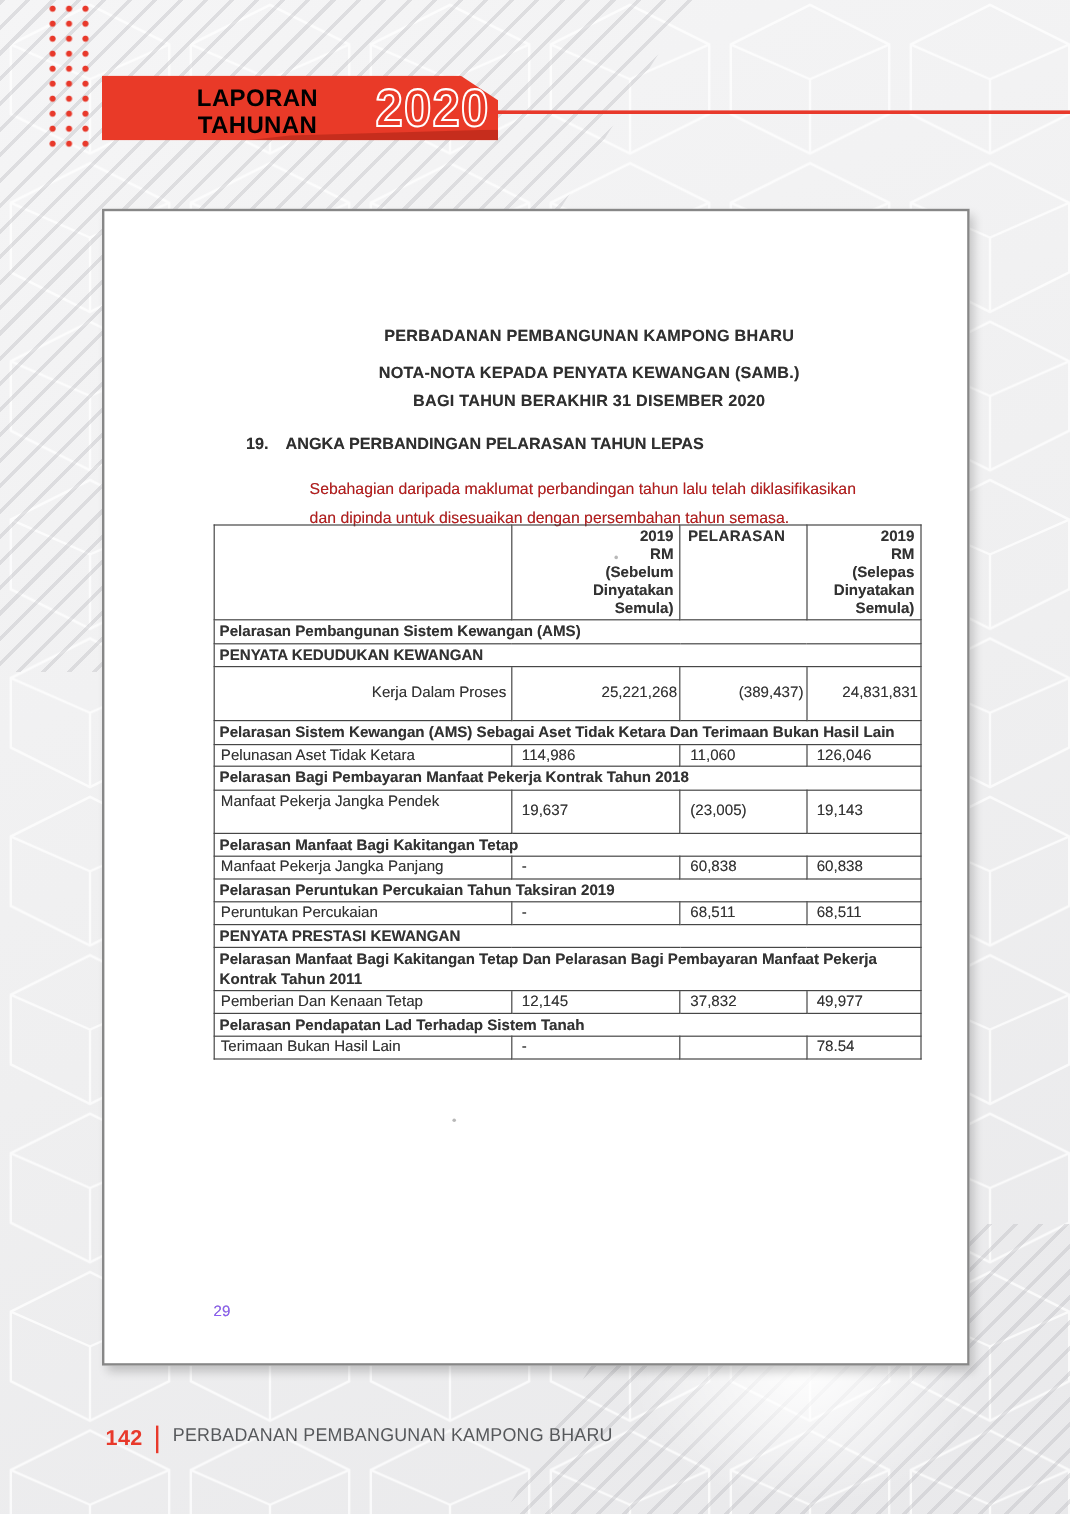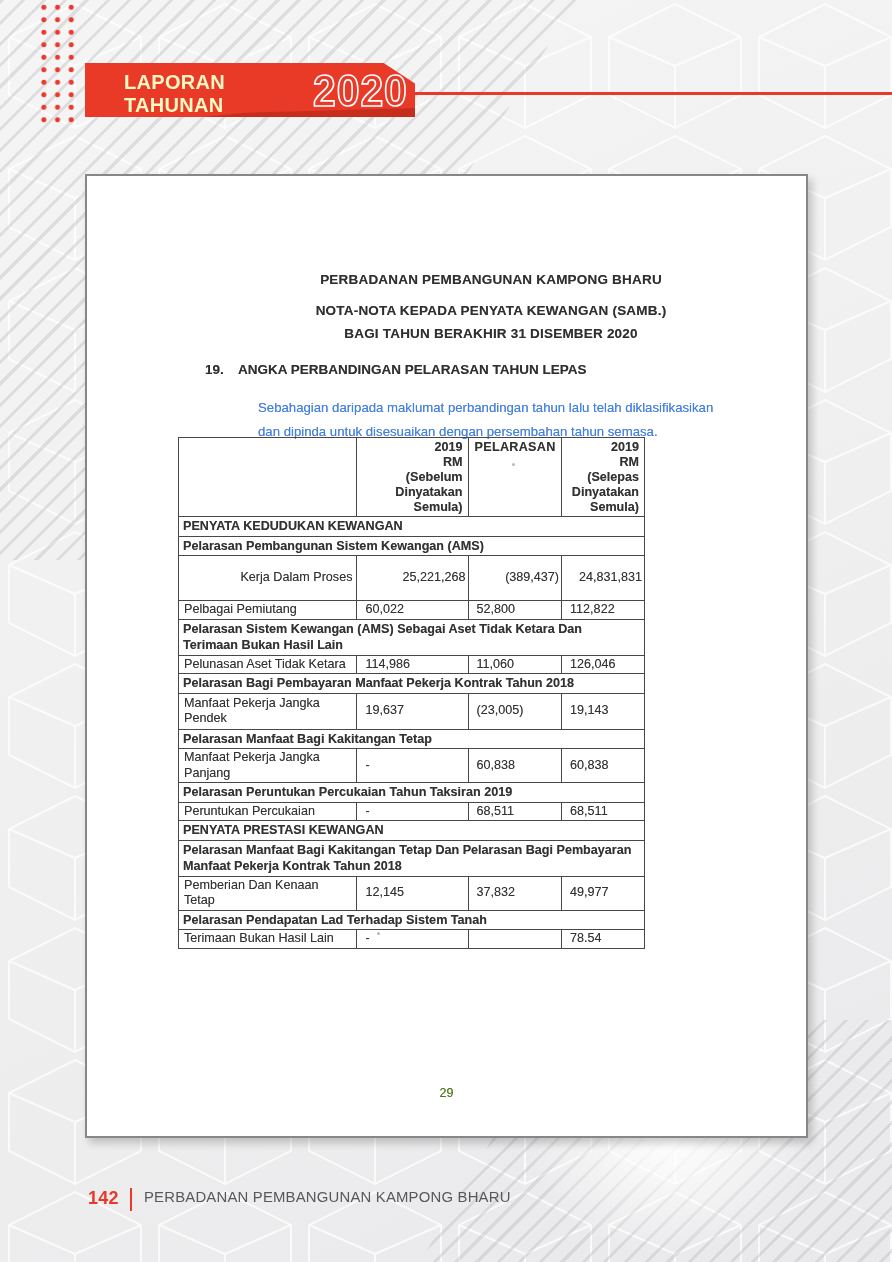--- a/index.html
+++ b/index.html
@@ -14,59 +14,59 @@
   .stripes-br { left:420px; top:1020px; width:472px; height:242px; clip-path:polygon(30% 0,100% 0,100% 100%,0 100%); }
   .glow { position:absolute; left:520px; top:1020px; width:300px; height:240px; background:radial-gradient(ellipse at center, rgba(255,255,255,.95) 0%, rgba(255,255,255,0) 68%); }
 
   .dot-grid { position:absolute; left:37px; top:1px; width:42px; height:125px;
     background-image:radial-gradient(circle, #e8392b 2.2px, rgba(0,0,0,0) 2.9px);
     background-size:13.7px 12.5px; }
 
   .banner { position:absolute; left:85px; top:63px; width:330px; height:54px; background:#e93a28;
     clip-path:polygon(0 0, 90.5% 0, 100% 38%, 100% 100%, 0 100%);
     display:flex; align-items:center; padding-left:39px; }
-  .banner-title { color:#fef9c3; font-weight:700; font-size:20px; letter-spacing:.3px; margin-top:7px; }
+  .banner-title { color:#000000; font-weight:700; font-size:20px; letter-spacing:.3px; margin-top:7px;text-align:center; }
   .banner-year { font-weight:700; font-size:44px; letter-spacing:1px; color:rgba(0,0,0,0);
     -webkit-text-stroke:1.7px #ffffff; margin-left:8px; margin-top:2px; transform:scaleX(.93); transform-origin:left center; }
   .banner-fold { position:absolute; right:0; bottom:0; width:64%; height:9px; background:#bf2b1b; opacity:.85;
     clip-path:polygon(0 100%, 18% 55%, 100% 0, 100% 100%); }
   .red-line { position:absolute; left:408px; top:92px; width:484px; height:3px; background:#e8392b; }
 
   
   .page { position:absolute; left:85px; top:174px; width:723px; height:964px; background:#ffffff;
     border:2px solid #878787; box-shadow:4px 5px 8px rgba(0,0,0,.20); color:#333; }
   .page * { text-shadow:0 0 .5px rgba(40,40,40,.45); }
 
   .doc-title, .doc-sub { position:absolute; left:88px; width:632px; text-align:center;
     font-weight:700; font-size:13.5px; color:#2f2f2f; letter-spacing:.2px; }
   .doc-title { top:96px; }
   .s1 { top:127px; }
   .s2 { top:150px; }
 
   .section-head { position:absolute; left:118px; top:186px; font-weight:700; font-size:13.5px; color:#2f2f2f; }
   .sec-num { display:inline-block; width:33px; }
 
-  .intro { position:absolute; left:171px; top:220px; width:556px; font-size:13.2px; line-height:23.5px; color:#3b82f6; }
-
-  .fin-table { position:absolute; left:91px; top:261px; width:467px; border-collapse:collapse;
+  .intro { position:absolute; left:171px; top:220px; width:556px; font-size:13.2px; line-height:23.5px; color:#b91c1c; }
+
+  .fin-table { position:absolute; left:91px; top:261px; width:590px; border-collapse:collapse;
     font-size:12.6px; color:#323232; }
   .fin-table col.c1 { width:226px; } .fin-table col.c2 { width:128px; }
   .fin-table col.c3 { width:96px; }  .fin-table col.c4 { width:87px; }
   .fin-table th, .fin-table td { border:1.5px solid #474747; }
   .fin-table thead th { height:79px; vertical-align:top; font-weight:700; line-height:15px; padding-top:2px; }
   th.h-num { white-space:pre-line; text-align:right; padding-right:5px; }
   th.h-adj { text-align:left; padding-left:6px; letter-spacing:.3px; }
   td.section-cell { font-weight:700; padding:1px 4px; line-height:16.5px; }
   td.label-cell { padding:1px 4px 1px 5px; line-height:15.5px; }
   td.value-cell { padding:1px 2px 1px 8px; text-align:left; line-height:15.5px; }
   tr.tall-center td { height:45px; vertical-align:middle;text-align:right; }
   tr.tall-top td.value-cell { height:36px; vertical-align:middle; }
   tr.tall-top td.label-cell { height:36px; vertical-align:top; padding-top:2px;margin-left:28px; }
 
-  .pageno { position:absolute; left:91px; top:910px; width:537px; text-align:center; font-size:12.5px; color:#4d7c0f; }
+  .pageno { position:absolute; left:91px; top:910px; width:537px; font-size:12.5px; color:#8b5cf6; }
   .speck { position:absolute; width:3px; height:3px; background:#b8b8b8; border-radius:50%; }
   .sp1 { left:425px; top:287px; } .sp2 { left:290px; top:756px; }
 
   .footer { position:absolute; left:88px; top:1188px; height:28px; display:flex; align-items:flex-start; }
   .f-num { color:#e8392b; font-weight:700; font-size:18px; letter-spacing:.3px; }
   .f-bar { display:inline-block; width:2.5px; height:23px; background:#e8392b; margin:0 12px 0 11px; }
   .f-org { color:#56585b; font-size:15.5px; letter-spacing:.2px; transform:scaleX(.96); transform-origin:left center; }
 </style>
 </head>
 <body>
@@ -129,38 +129,32 @@
           <th class="h-adj">PELARASAN</th>
           <th class="h-num">2019
 RM
 (Selepas
 Dinyatakan
 Semula)</th>
         </tr>
       </thead>
       <tbody>
           <tr>
+            <td colspan="4" class="section-cell">Pelarasan Pembangunan Sistem Kewangan (AMS)</td>
+          </tr>
+          <tr>
             <td colspan="4" class="section-cell">PENYATA KEDUDUKAN KEWANGAN</td>
-          </tr>
-          <tr>
-            <td colspan="4" class="section-cell">Pelarasan Pembangunan Sistem Kewangan (AMS)</td>
           </tr>
           <tr class="tall-center">
             <td class="label-cell">Kerja Dalam Proses</td>
             <td class="value-cell">25,221,268</td>
             <td class="value-cell">(389,437)</td>
             <td class="value-cell">24,831,831</td>
           </tr>
           <tr>
-            <td class="label-cell">Pelbagai Pemiutang</td>
-            <td class="value-cell">60,022</td>
-            <td class="value-cell">52,800</td>
-            <td class="value-cell">112,822</td>
-          </tr>
-          <tr>
             <td colspan="4" class="section-cell">Pelarasan Sistem Kewangan (AMS) Sebagai Aset Tidak Ketara Dan Terimaan Bukan Hasil Lain</td>
           </tr>
           <tr>
             <td class="label-cell">Pelunasan Aset Tidak Ketara</td>
             <td class="value-cell">114,986</td>
             <td class="value-cell">11,060</td>
             <td class="value-cell">126,046</td>
           </tr>
           <tr>
             <td colspan="4" class="section-cell">Pelarasan Bagi Pembayaran Manfaat Pekerja Kontrak Tahun 2018</td>
@@ -186,21 +180,21 @@
           <tr>
             <td class="label-cell">Peruntukan Percukaian</td>
             <td class="value-cell">-</td>
             <td class="value-cell">68,511</td>
             <td class="value-cell">68,511</td>
           </tr>
           <tr>
             <td colspan="4" class="section-cell">PENYATA PRESTASI KEWANGAN</td>
           </tr>
           <tr>
-            <td colspan="4" class="section-cell">Pelarasan Manfaat Bagi Kakitangan Tetap Dan Pelarasan Bagi Pembayaran Manfaat Pekerja Kontrak Tahun 2018</td>
+            <td colspan="4" class="section-cell">Pelarasan Manfaat Bagi Kakitangan Tetap Dan Pelarasan Bagi Pembayaran Manfaat Pekerja Kontrak Tahun 2011</td>
           </tr>
           <tr>
             <td class="label-cell">Pemberian Dan Kenaan Tetap</td>
             <td class="value-cell">12,145</td>
             <td class="value-cell">37,832</td>
             <td class="value-cell">49,977</td>
           </tr>
           <tr>
             <td colspan="4" class="section-cell">Pelarasan Pendapatan Lad Terhadap Sistem Tanah</td>
           </tr>

